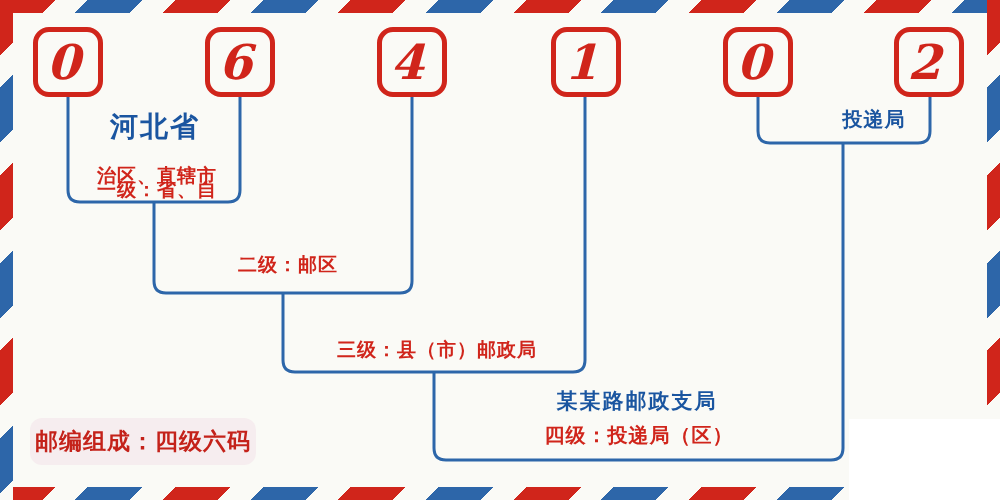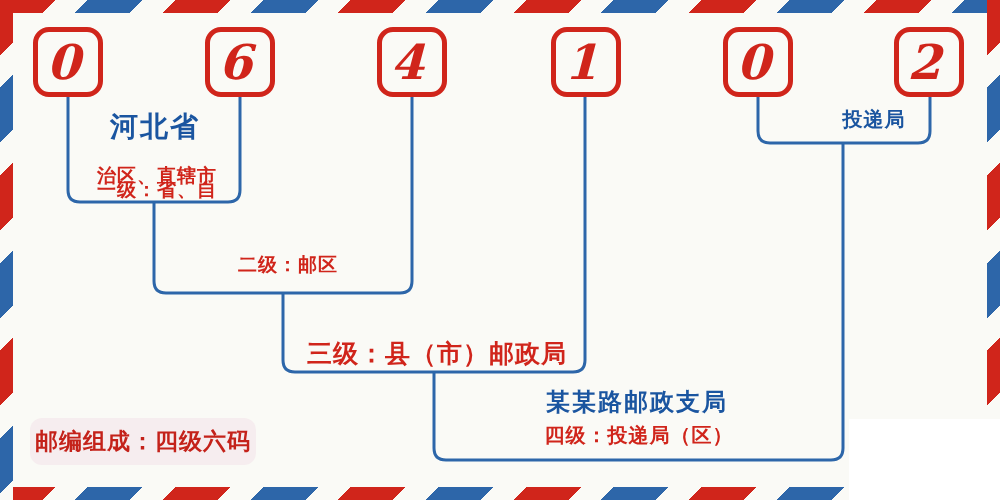--- a/index.html
+++ b/index.html
@@ -28,22 +28,22 @@
 
   
   .lbl{position:absolute;transform:translateX(-50%);white-space:nowrap;font-weight:bold;line-height:1.1;}
   .lbl-blue{color:#1a55a0;}
   .lbl-red{color:#d0251b;}
   .lbl-province{left:155px;top:112px;font-size:28px;letter-spacing:2px;}
   .lbl-l1a{left:157px;top:144px;font-size:19px;letter-spacing:1px;margin-top:36px;}
   .lbl-l1b{left:157px;top:166px;font-size:19px;letter-spacing:1px;}
   .lbl-l2{left:288px;top:255px;font-size:19px;letter-spacing:1px;text-align:right;}
   .lbl-county{left:433px;top:308px;font-size:24px;letter-spacing:2px;}
-  .lbl-l3{left:437px;top:340px;font-size:25px;letter-spacing:1px;}
-  .lbl-branch{left:637px;top:389px;font-size:24px;letter-spacing:2px;}
+  .lbl-l3{left:437px;top:340px;font-size:19px;letter-spacing:1px;}
+  .lbl-branch{left:637px;top:389px;font-size:21px;letter-spacing:2px;}
   .lbl-l4{left:639px;top:424px;font-size:20px;letter-spacing:1px;}
   .lbl-delivery{left:874px;top:108px;font-size:20px;letter-spacing:1px;}
 
   .badge{position:absolute;left:30px;top:418px;width:226px;height:47px;
     background:#f6edef;border-radius:12px;display:flex;align-items:center;justify-content:center;}
   .badge-text{color:#c4221a;font-weight:bold;font-size:23px;letter-spacing:1px;white-space:nowrap;font-family:Liberation Mono, monospace;}
 
   .corner-patch{position:absolute;left:849px;top:419px;right:0;bottom:0;background:#ffffff;}
 </style>
 </head>

